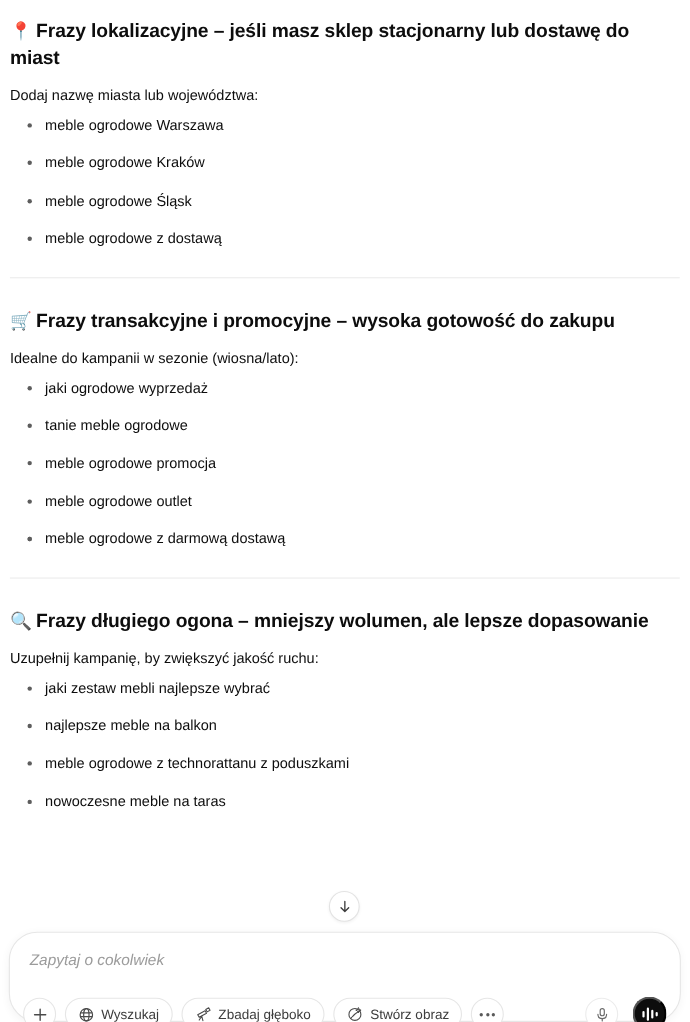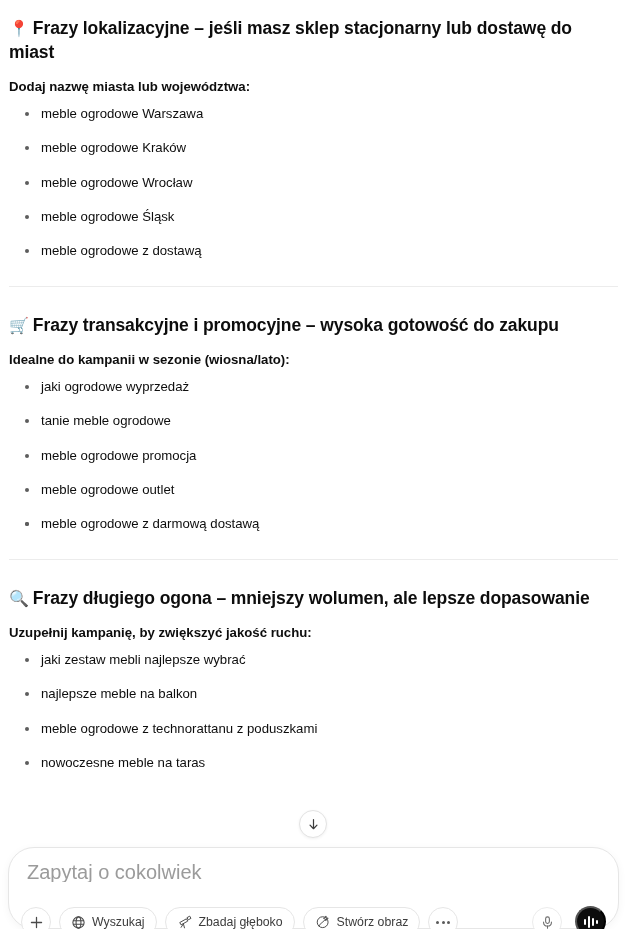--- a/index.html
+++ b/index.html
@@ -45,21 +45,21 @@
     font-size: 16px;
     margin-right: 4px;
     display: inline-block;
   }
 
   .lead {
     font-size: 13.2px;
     line-height: 1.5;
     color: #0d0d0d;
     margin: 13px 0 8px 1px;
-    font-weight: 700;
+    font-weight: 400;
   }
 
   ul.kw {
     list-style: none;
     margin: 0;
     padding: 0;
   }
   ul.kw li {
     position: relative;
     font-size: 13.2px;
@@ -118,27 +118,28 @@
   .composer {
     background: #ffffff;
     border: 1px solid #e6e6e6;
     border-radius: 26px;
     box-shadow: 0 2px 8px rgba(0,0,0,0.045);
     padding: 14px 12px 12px 12px;
     height: 82px;
     position: relative;
   }
   .composer-input {
-    font-size: 20px;
+    font-size: 14px;
     color: #9b9b9b;
     padding: 0 6px;
     line-height: 20px;
     height: 20px;
     overflow: hidden;
     white-space: nowrap;
+    font-style: italic;
   }
   .composer-actions {
     position: absolute;
     left: 12px;
     right: 12px;
     top: 58px;
     display: flex;
     align-items: flex-end;
     gap: 8px;
   }
@@ -227,21 +228,20 @@
 <body>
 
 <div class="conversation">
 
   <div class="section">
     <h2 class="heading"><span class="emoji">📍</span><span>Frazy lokalizacyjne – jeśli masz sklep stacjonarny lub dostawę do miast</span></h2>
     <p class="lead">Dodaj nazwę miasta lub województwa:</p>
     <ul class="kw">
       <li><span class="bullet"></span><span>meble ogrodowe Warszawa</span></li>
       <li><span class="bullet"></span><span>meble ogrodowe Kraków</span></li>
-      <li><span class="bullet"></span><span>meble ogrodowe Wrocław</span></li>
       <li><span class="bullet"></span><span>meble ogrodowe Śląsk</span></li>
       <li><span class="bullet"></span><span>meble ogrodowe z dostawą</span></li>
     </ul>
   </div>
 
   <hr class="divider">
 
   <div class="section">
     <h2 class="heading"><span class="emoji">🛒</span><span>Frazy transakcyjne i promocyjne – wysoka gotowość do zakupu</span></h2>
     <p class="lead">Idealne do kampanii w sezonie (wiosna/lato):</p>

